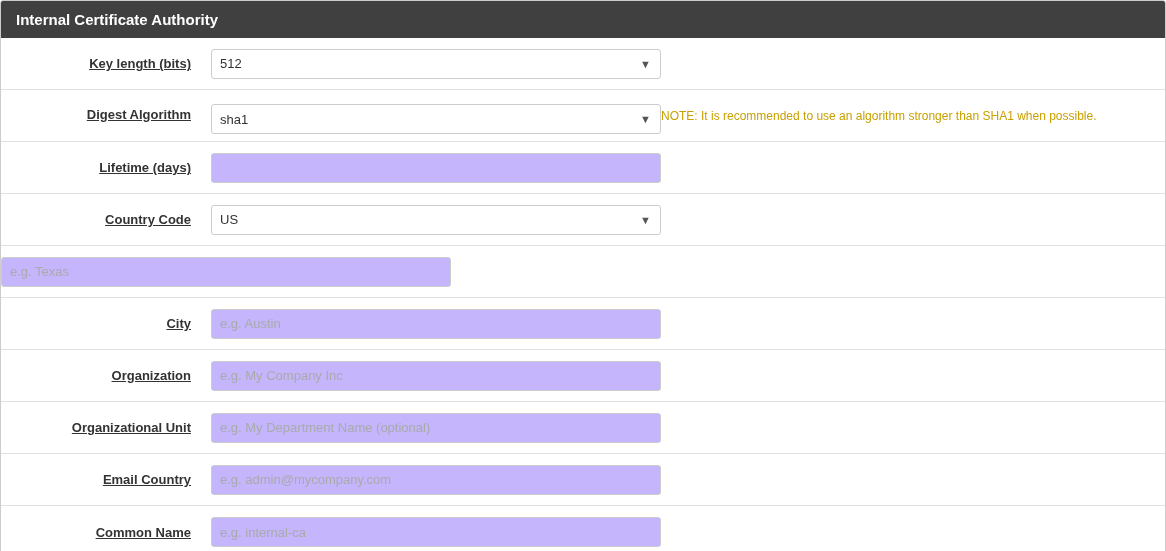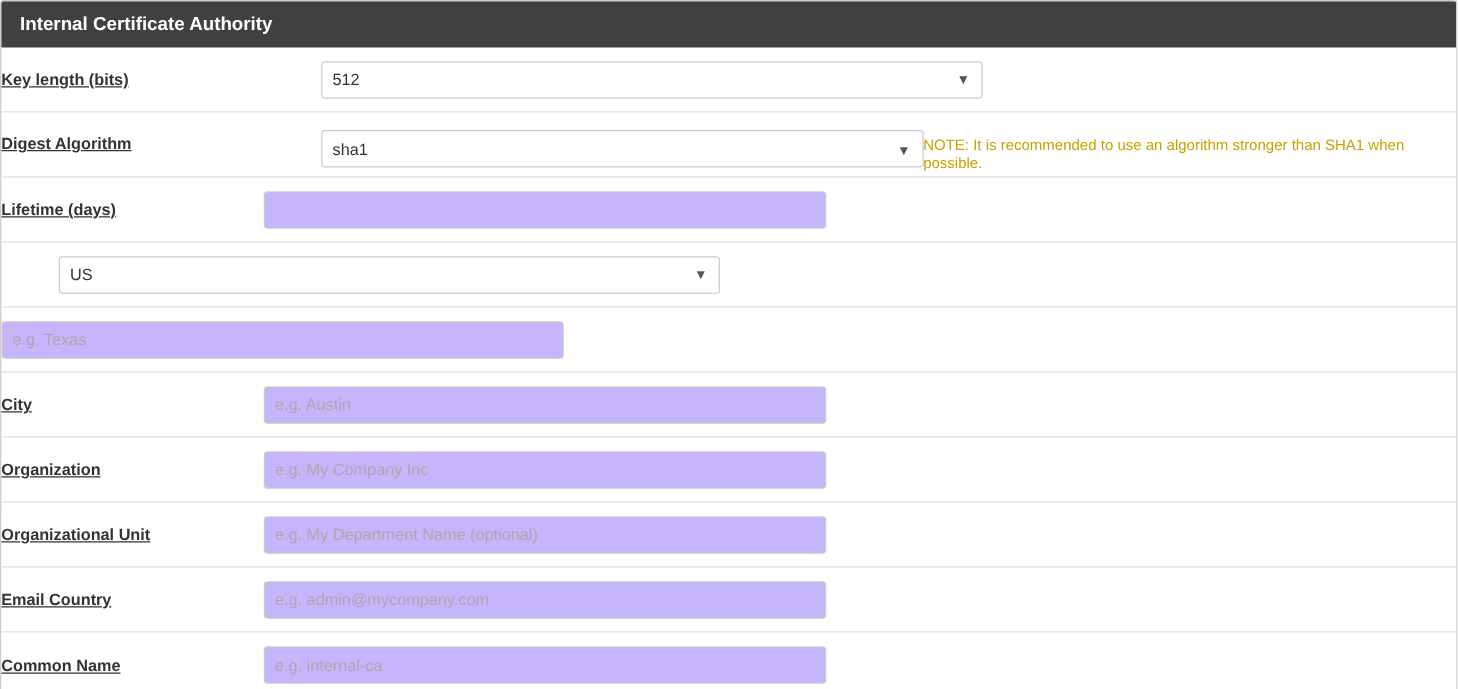--- a/index.html
+++ b/index.html
@@ -37,21 +37,21 @@
       padding: 10px 0;
       min-height: 52px;
     }
 
     .form-row:last-child {
       border-bottom: none;
     }
 
     .form-label {
       width: 210px;
-      text-align: left;
+      text-align: right;
       padding-right: 20px;
       font-weight: bold;
       text-decoration: underline;
       flex-shrink: 0;
       color: #333;
       font-size: 13px;
     }
 
     .form-control-wrap {
       flex: 1;
@@ -68,22 +68,21 @@
       font-size: 13px;
       color: #555;
       background: #c4b5fd;
       appearance: none;
       -webkit-appearance: none;
     }
 
     .select-wrapper {
       position: relative;
       display: inline-block;
-      width: 529px;
-      margin-left: 46px;
+      width: 450px;
     }
 
     .select-wrapper select {
       width: 100%;
       height: 30px;
       border: 1px solid #ccc;
       border-radius: 3px;
       padding: 4px 30px 4px 8px;
       font-size: 13px;
       color: #333;
@@ -155,20 +154,21 @@
   </div>
 
   <div class="form-row">
     <div class="form-label">Lifetime (days)</div>
     <div class="form-control-wrap">
       <input type="text" class="form-input" placeholder="" style="">
     </div>
   </div>
 
   <div class="form-row">
+    <div class="form-label">Country Code</div>
     <div class="form-control-wrap">
       <div class="select-wrapper">
         <select>
           <option value="US">US</option>
           <option value="GB">GB</option>
           <option value="CA">CA</option>
           <option value="DE">DE</option>
           <option value="FR">FR</option>
         </select>
         <span class="select-arrow">▼</span>

